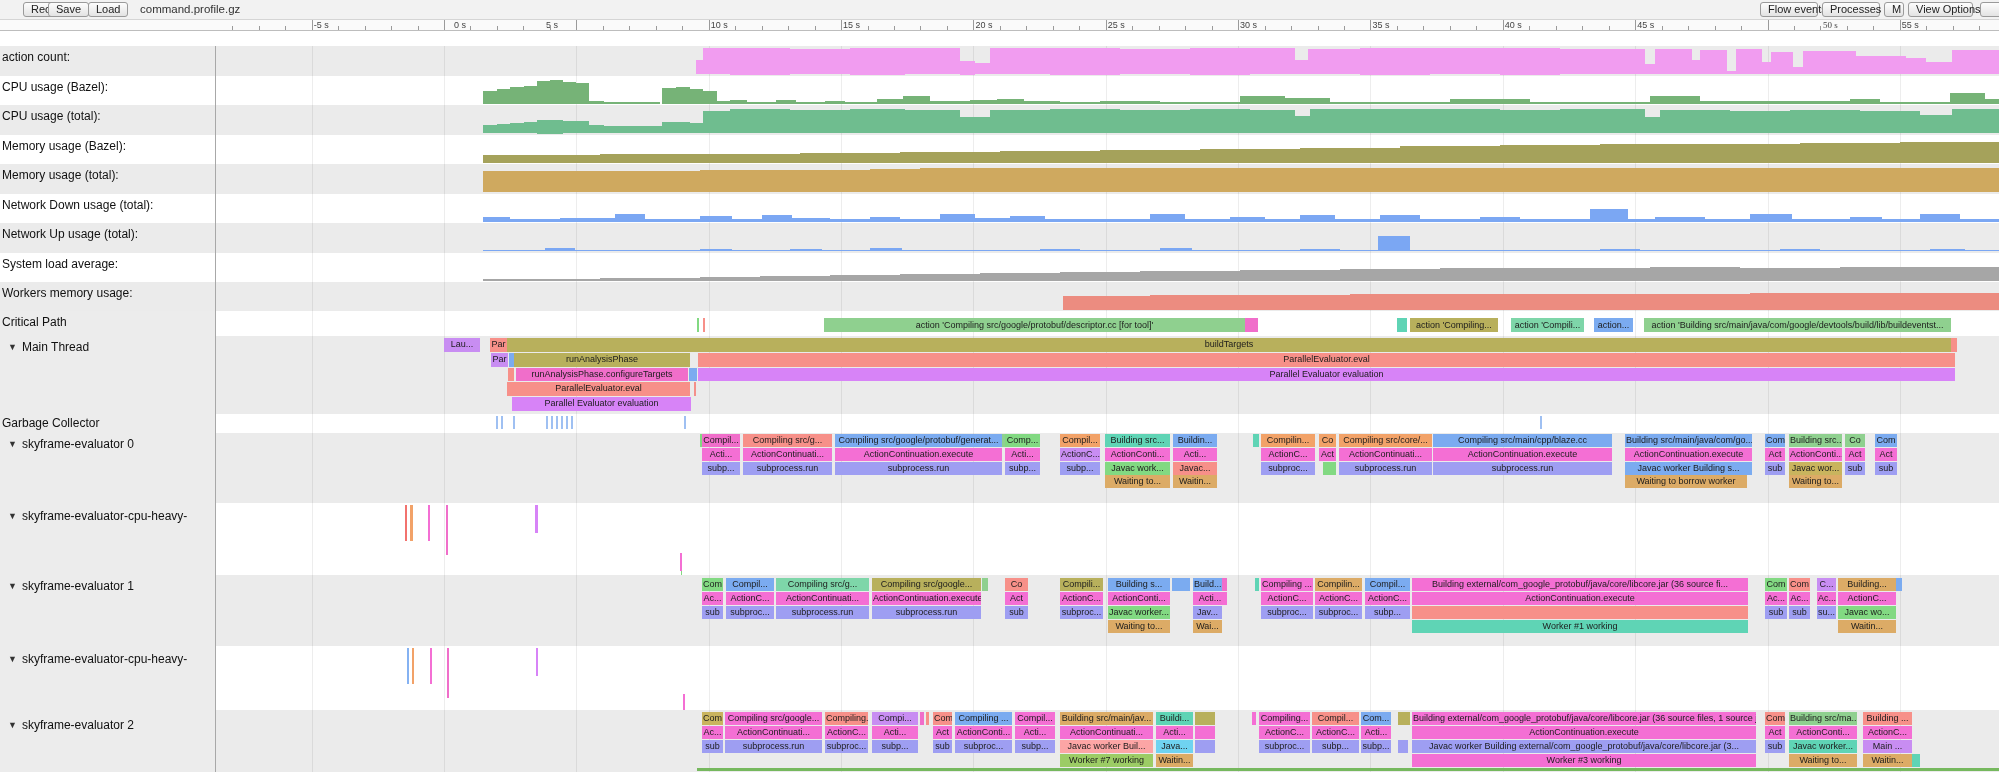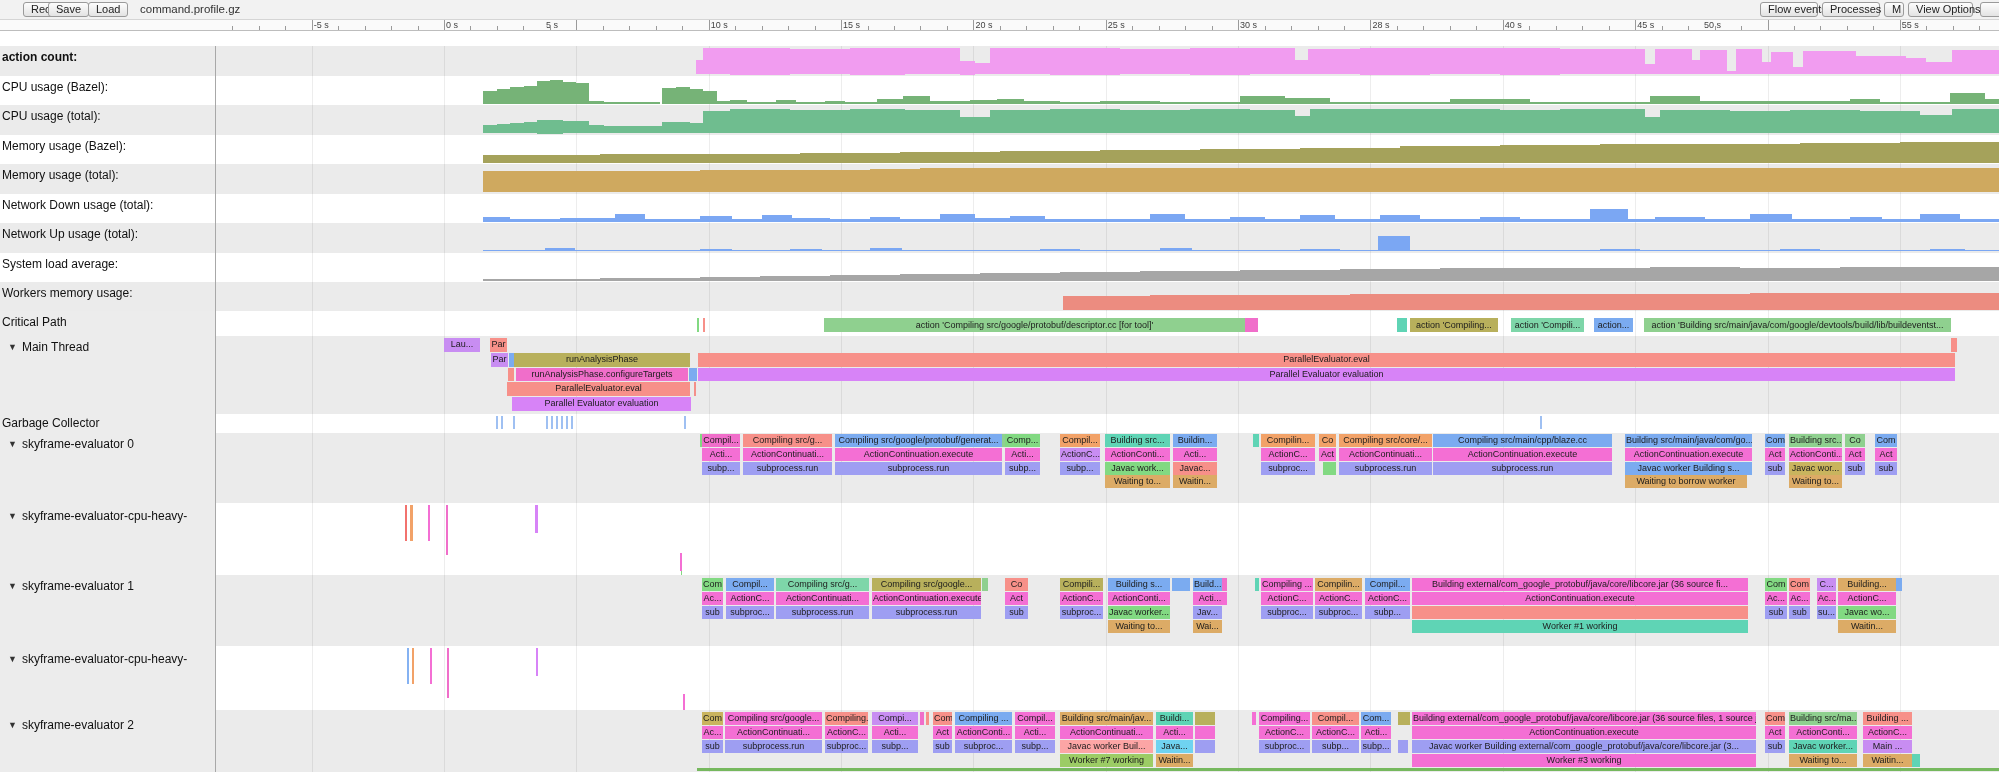--- a/index.html
+++ b/index.html
@@ -104,21 +104,21 @@
       <div class="cbar" style="left: 1727px; width: 9px; top: 71.26px; height: 3.24px; background: rgb(241, 156, 240);"></div>
       <div class="cbar" style="left: 1736px; width: 26px; top: 49.39px; height: 25.11px; background: rgb(241, 156, 240);"></div>
       <div class="cbar" style="left: 1762px; width: 9px; top: 62.35px; height: 12.15px; background: rgb(241, 156, 240);"></div>
       <div class="cbar" style="left: 1771px; width: 22px; top: 51.55px; height: 22.95px; background: rgb(241, 156, 240);"></div>
       <div class="cbar" style="left: 1793px; width: 10px; top: 66.94px; height: 7.56px; background: rgb(241, 156, 240);"></div>
       <div class="cbar" style="left: 1803px; width: 53px; top: 50.74px; height: 23.76px; background: rgb(241, 156, 240);"></div>
       <div class="cbar" style="left: 1856px; width: 50px; top: 55.6px; height: 18.9px; background: rgb(241, 156, 240);"></div>
       <div class="cbar" style="left: 1906px; width: 20px; top: 57.76px; height: 16.74px; background: rgb(241, 156, 240);"></div>
       <div class="cbar" style="left: 1926px; width: 26px; top: 61.54px; height: 12.96px; background: rgb(241, 156, 240);"></div>
       <div class="cbar" style="left: 1952px; width: 47px; top: 50.2px; height: 24.3px; background: rgb(241, 156, 240);"></div>
-      <div class="rowlabel" style="left: 2px; top: 50px; font-weight: bold;">action count:</div>
+      <div class="rowlabel" style="left: 2px; top: 50px;">action count:</div>
       <div class="cbar" style="left: 483px; width: 14px; top: 90.5px; height: 13.5px; background: rgb(118, 179, 119);"></div>
       <div class="cbar" style="left: 497px; width: 13px; top: 89.15px; height: 14.85px; background: rgb(118, 179, 119);"></div>
       <div class="cbar" style="left: 510px; width: 14px; top: 87.26px; height: 16.74px; background: rgb(118, 179, 119);"></div>
       <div class="cbar" style="left: 524px; width: 13px; top: 85.64px; height: 18.36px; background: rgb(118, 179, 119);"></div>
       <div class="cbar" style="left: 537px; width: 13px; top: 81.05px; height: 22.95px; background: rgb(118, 179, 119);"></div>
       <div class="cbar" style="left: 550px; width: 13px; top: 80.24px; height: 23.76px; background: rgb(118, 179, 119);"></div>
       <div class="cbar" style="left: 563px; width: 13px; top: 82.4px; height: 21.6px; background: rgb(118, 179, 119);"></div>
       <div class="cbar" style="left: 576px; width: 13px; top: 82.94px; height: 21.06px; background: rgb(118, 179, 119);"></div>
       <div class="cbar" style="left: 589px; width: 15px; top: 101.3px; height: 2.7px; background: rgb(118, 179, 119);"></div>
       <div class="cbar" style="left: 604px; width: 56px; top: 102.11px; height: 1.89px; background: rgb(118, 179, 119);"></div>
@@ -312,20 +312,21 @@
       <div class="ev" style="left: 824px; width: 421px; top: 317.5px; height: 14px; line-height: 14px; background: rgb(143, 208, 143);">action 'Compiling src/google/protobuf/descriptor.cc [for tool]'</div>
       <div class="ev" style="left: 1245px; width: 13px; top: 317.5px; height: 14px; line-height: 14px; background: rgb(240, 110, 202);"></div>
       <div class="ev" style="left: 1397px; width: 10px; top: 317.5px; height: 14px; line-height: 14px; background: rgb(95, 212, 181);"></div>
       <div class="ev" style="left: 1410px; width: 88px; top: 317.5px; height: 14px; line-height: 14px; background: rgb(184, 176, 92);">action 'Compiling...</div>
       <div class="ev" style="left: 1511px; width: 73px; top: 317.5px; height: 14px; line-height: 14px; background: rgb(126, 214, 169);">action 'Compili...</div>
       <div class="ev" style="left: 1594px; width: 39px; top: 317.5px; height: 14px; line-height: 14px; background: rgb(123, 171, 240);">action...</div>
       <div class="ev" style="left: 1644px; width: 307px; top: 317.5px; height: 14px; line-height: 14px; background: rgb(143, 208, 143);">action 'Building src/main/java/com/google/devtools/build/lib/buildeventst...</div>
       <div class="rowlabel" style="left: 8px; top: 340px;"><span class="arrow">▼</span><span>Main Thread</span></div>
       <div class="ev" style="left: 444px; width: 36px; top: 338px; height: 13.8px; line-height: 13.8px; background: rgb(200, 141, 242);">Lau...</div>
       <div class="ev" style="left: 490px; width: 17px; top: 338px; height: 13.8px; line-height: 13.8px; background: rgb(247, 144, 137);">Par</div>
+      <div class="ev" style="left: 507px; width: 1444px; top: 338px; height: 13.8px; line-height: 13.8px; background: rgb(184, 176, 92);">buildTargets</div>
       <div class="ev" style="left: 1951px; width: 6px; top: 338px; height: 13.8px; line-height: 13.8px; background: rgb(247, 144, 137);"></div>
       <div class="ev" style="left: 491px; width: 17px; top: 352.8px; height: 13.8px; line-height: 13.8px; background: rgb(200, 141, 242);">Par</div>
       <div class="ev" style="left: 509px; width: 5px; top: 352.8px; height: 13.8px; line-height: 13.8px; background: rgb(123, 171, 240);"></div>
       <div class="ev" style="left: 514px; width: 176px; top: 352.8px; height: 13.8px; line-height: 13.8px; background: rgb(184, 176, 92);">runAnalysisPhase</div>
       <div class="ev" style="left: 698px; width: 1257px; top: 352.8px; height: 13.8px; line-height: 13.8px; background: rgb(247, 144, 137);">ParallelEvaluator.eval</div>
       <div class="ev" style="left: 508px; width: 6px; top: 367.6px; height: 13.8px; line-height: 13.8px; background: rgb(247, 144, 137);"></div>
       <div class="ev" style="left: 516px; width: 172px; top: 367.6px; height: 13.8px; line-height: 13.8px; background: rgb(240, 110, 202);">runAnalysisPhase.configureTargets</div>
       <div class="ev" style="left: 689px; width: 8px; top: 367.6px; height: 13.8px; line-height: 13.8px; background: rgb(123, 171, 240);"></div>
       <div class="ev" style="left: 698px; width: 1257px; top: 367.6px; height: 13.8px; line-height: 13.8px; background: rgb(215, 131, 247);">Parallel Evaluator evaluation</div>
       <div class="ev" style="left: 507px; width: 183px; top: 382.4px; height: 13.8px; line-height: 13.8px; background: rgb(247, 144, 137);">ParallelEvaluator.eval</div>
@@ -547,41 +548,41 @@
     <div class="tbtn" style="left:1822px;width:58px;">Processes</div>
     <div class="tbtn" style="left:1884px;width:20px;">M</div>
     <div class="tbtn" style="left:1908px;width:65px;">View Options</div>
     <div class="tbtn" style="left:1980px;width:25px;"></div>
   </div>
 
   <div id="ruler">
       <div class="tickM" style="left: 311.65px;"></div>
       <div class="tickL" style="left: 313.65px;">-5 s</div>
       <div class="tickM" style="left: 444px;"></div>
-      <div class="tickL" style="left: 446px;">0 s</div>
+      <div class="tickL" style="left: 446px; padding-left: 8px;">0 s</div>
       <div class="tickM" style="left: 576.35px;"></div>
       <div class="tickL" style="left: 546px;">5 s</div>
       <div class="tickM" style="left: 708.7px;"></div>
       <div class="tickL" style="left: 710.7px;">10 s</div>
       <div class="tickM" style="left: 841.05px;"></div>
       <div class="tickL" style="left: 843.05px;">15 s</div>
       <div class="tickM" style="left: 973.4px;"></div>
       <div class="tickL" style="left: 975.4px;">20 s</div>
       <div class="tickM" style="left: 1105.75px;"></div>
       <div class="tickL" style="left: 1107.75px;">25 s</div>
       <div class="tickM" style="left: 1238.1px;"></div>
       <div class="tickL" style="left: 1240.1px;">30 s</div>
       <div class="tickM" style="left: 1370.45px;"></div>
-      <div class="tickL" style="left: 1372.45px;">28 s</div>
+      <div class="tickL" style="left: 1372.45px;">35 s</div>
       <div class="tickM" style="left: 1502.8px;"></div>
       <div class="tickL" style="left: 1504.8px;">40 s</div>
       <div class="tickM" style="left: 1635.15px;"></div>
       <div class="tickL" style="left: 1637.15px;">45 s</div>
       <div class="tickM" style="left: 1767.5px;"></div>
-      <div class="tickL" style="left: 1704px;">50 s</div>
+      <div class="tickL" style="left: 1823px; font-family: Liberation Serif, serif;">50 s</div>
       <div class="tickM" style="left: 1899.85px;"></div>
       <div class="tickL" style="left: 1901.85px;">55 s</div>
       <div class="tickm" style="left: 232.24px;"></div>
       <div class="tickm" style="left: 258.71px;"></div>
       <div class="tickm" style="left: 285.18px;"></div>
       <div class="tickm" style="left: 338.12px;"></div>
       <div class="tickm" style="left: 364.59px;"></div>
       <div class="tickm" style="left: 391.06px;"></div>
       <div class="tickm" style="left: 417.53px;"></div>
       <div class="tickm" style="left: 470.47px;"></div>

